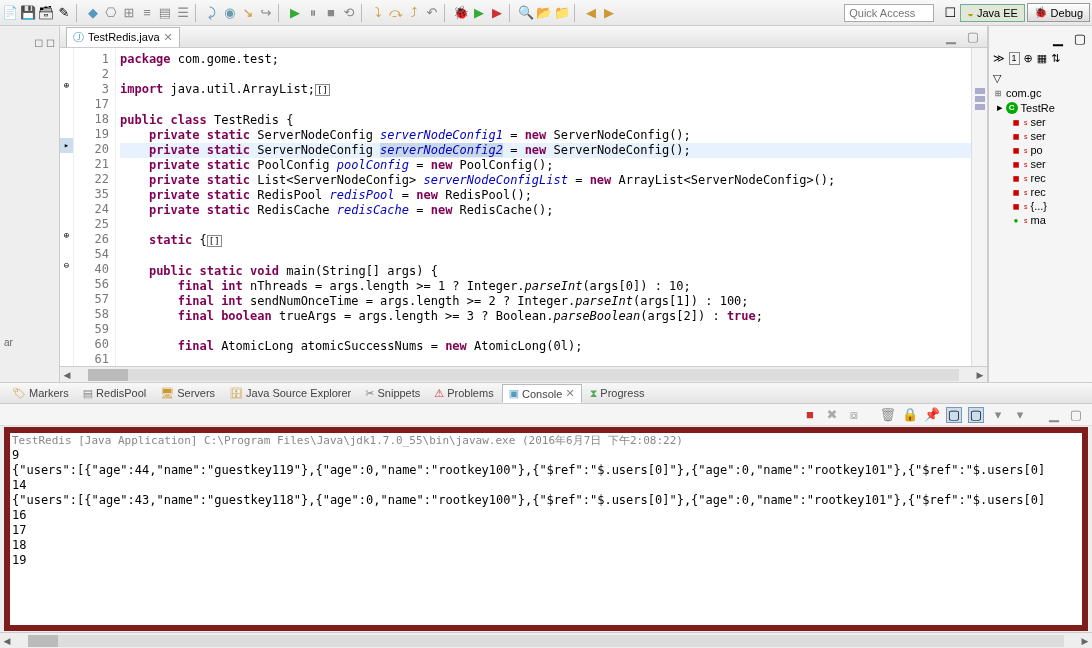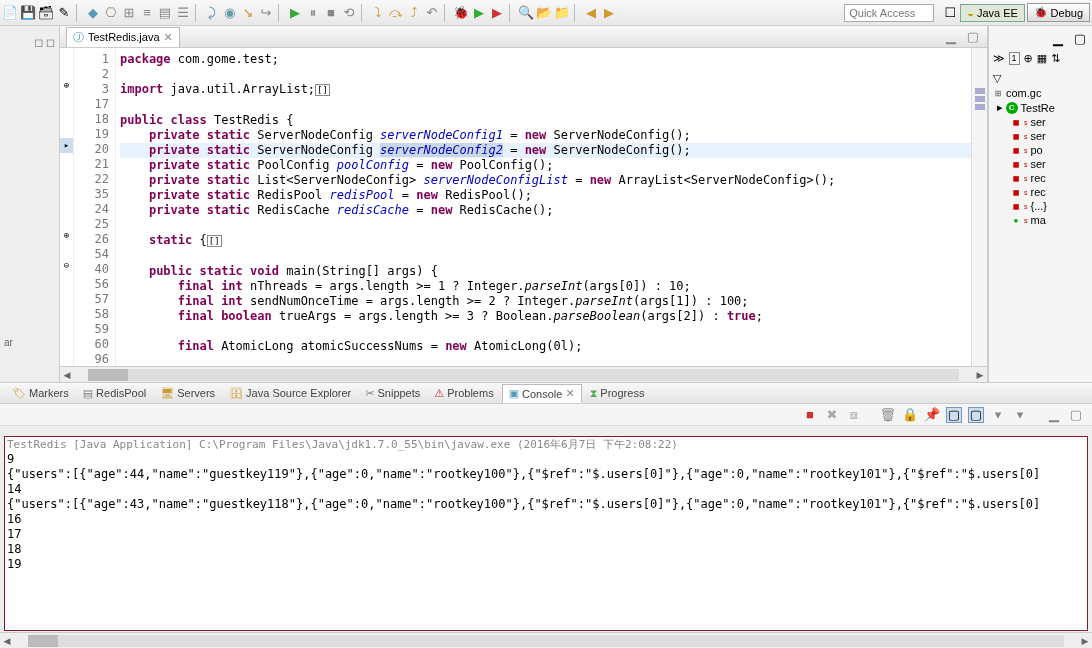--- a/index.html
+++ b/index.html
@@ -186,22 +186,22 @@
   display: flex;
   align-items: center;
   justify-content: flex-end;
   gap: 6px;
   padding: 0 8px;
   border-bottom: 1px solid #ddd;
 }
 .console-body {
   flex: 1;
   background: white;
-  border: 1px solid #7f1d1d;
-  margin: 10px 4px 1px 4px;
+  border: 6px solid #7f1d1d;
+  margin: 1px 4px 1px 4px;
   overflow: hidden;
   font-family: Consolas, monospace;
   font-size: 12px;
   line-height: 15px;
 }
 .console-title {
   color: #888;
   padding: 0 2px;
   font-size: 11px;
 }
@@ -328,21 +328,21 @@
         <div>24</div>
         <div>25</div>
         <div>26</div>
         <div>54</div>
         <div>40</div>
         <div>56</div>
         <div>57</div>
         <div>58</div>
         <div>59</div>
         <div>60</div>
-        <div>96</div>
+        <div>61</div>
       </div>
       <div class="code-col"><div><span class="kw">package</span><span> com.gome.test;</span></div><div>&nbsp;</div><div><span class="kw">import</span><span> java.util.ArrayList;</span><span style="border:1px solid #888; padding:0 1px; font-size:9px;">[]</span></div><div>&nbsp;</div><div><span class="kw">public class</span><span> TestRedis {</span></div><div><span>    </span><span class="kw">private static</span><span> ServerNodeConfig </span><span class="fld">serverNodeConfig1</span><span> = </span><span class="kw">new</span><span> ServerNodeConfig();</span></div><div class="hl-line"><span>    </span><span class="kw">private static</span><span> ServerNodeConfig </span><span class="fld hl-sel">serverNodeConfig2</span><span> = </span><span class="kw">new</span><span> ServerNodeConfig();</span></div><div><span>    </span><span class="kw">private static</span><span> PoolConfig </span><span class="fld">poolConfig</span><span> = </span><span class="kw">new</span><span> PoolConfig();</span></div><div><span>    </span><span class="kw">private static</span><span> List&lt;ServerNodeConfig&gt; </span><span class="fld">serverNodeConfigList</span><span> = </span><span class="kw">new</span><span> ArrayList&lt;ServerNodeConfig&gt;();</span></div><div><span>    </span><span class="kw">private static</span><span> RedisPool </span><span class="fld">redisPool</span><span> = </span><span class="kw">new</span><span> RedisPool();</span></div><div><span>    </span><span class="kw">private static</span><span> RedisCache </span><span class="fld">redisCache</span><span> = </span><span class="kw">new</span><span> RedisCache();</span></div><div>&nbsp;</div><div><span>    </span><span class="kw">static</span><span> {</span><span style="border:1px solid #888; padding:0 1px; font-size:9px;">[]</span></div><div>&nbsp;</div><div><span>    </span><span class="kw">public static void</span><span> main(String[] args) {</span></div><div><span>        </span><span class="kw">final int</span><span> nThreads = args.length &gt;= 1 ? Integer.</span><span class="stm">parseInt</span><span>(args[0]) : 10;</span></div><div><span>        </span><span class="kw">final int</span><span> sendNumOnceTime = args.length &gt;= 2 ? Integer.</span><span class="stm">parseInt</span><span>(args[1]) : 100;</span></div><div><span>        </span><span class="kw">final boolean</span><span> trueArgs = args.length &gt;= 3 ? Boolean.</span><span class="stm">parseBoolean</span><span>(args[2]) : </span><span class="kw">true</span><span>;</span></div><div>&nbsp;</div><div><span>        </span><span class="kw">final</span><span> AtomicLong </span><span>atomicSuccessNums = </span><span class="kw">new</span><span> AtomicLong(0l);</span></div></div>
       <div class="ed-scroll-r">
         <div class="ovmark" style="top:40px;"></div>
         <div class="ovmark" style="top:48px;"></div>
         <div class="ovmark" style="top:56px;"></div>
       </div>
     </div>
     <div class="hscroll-bar">
       <span class="arr">◀</span>

